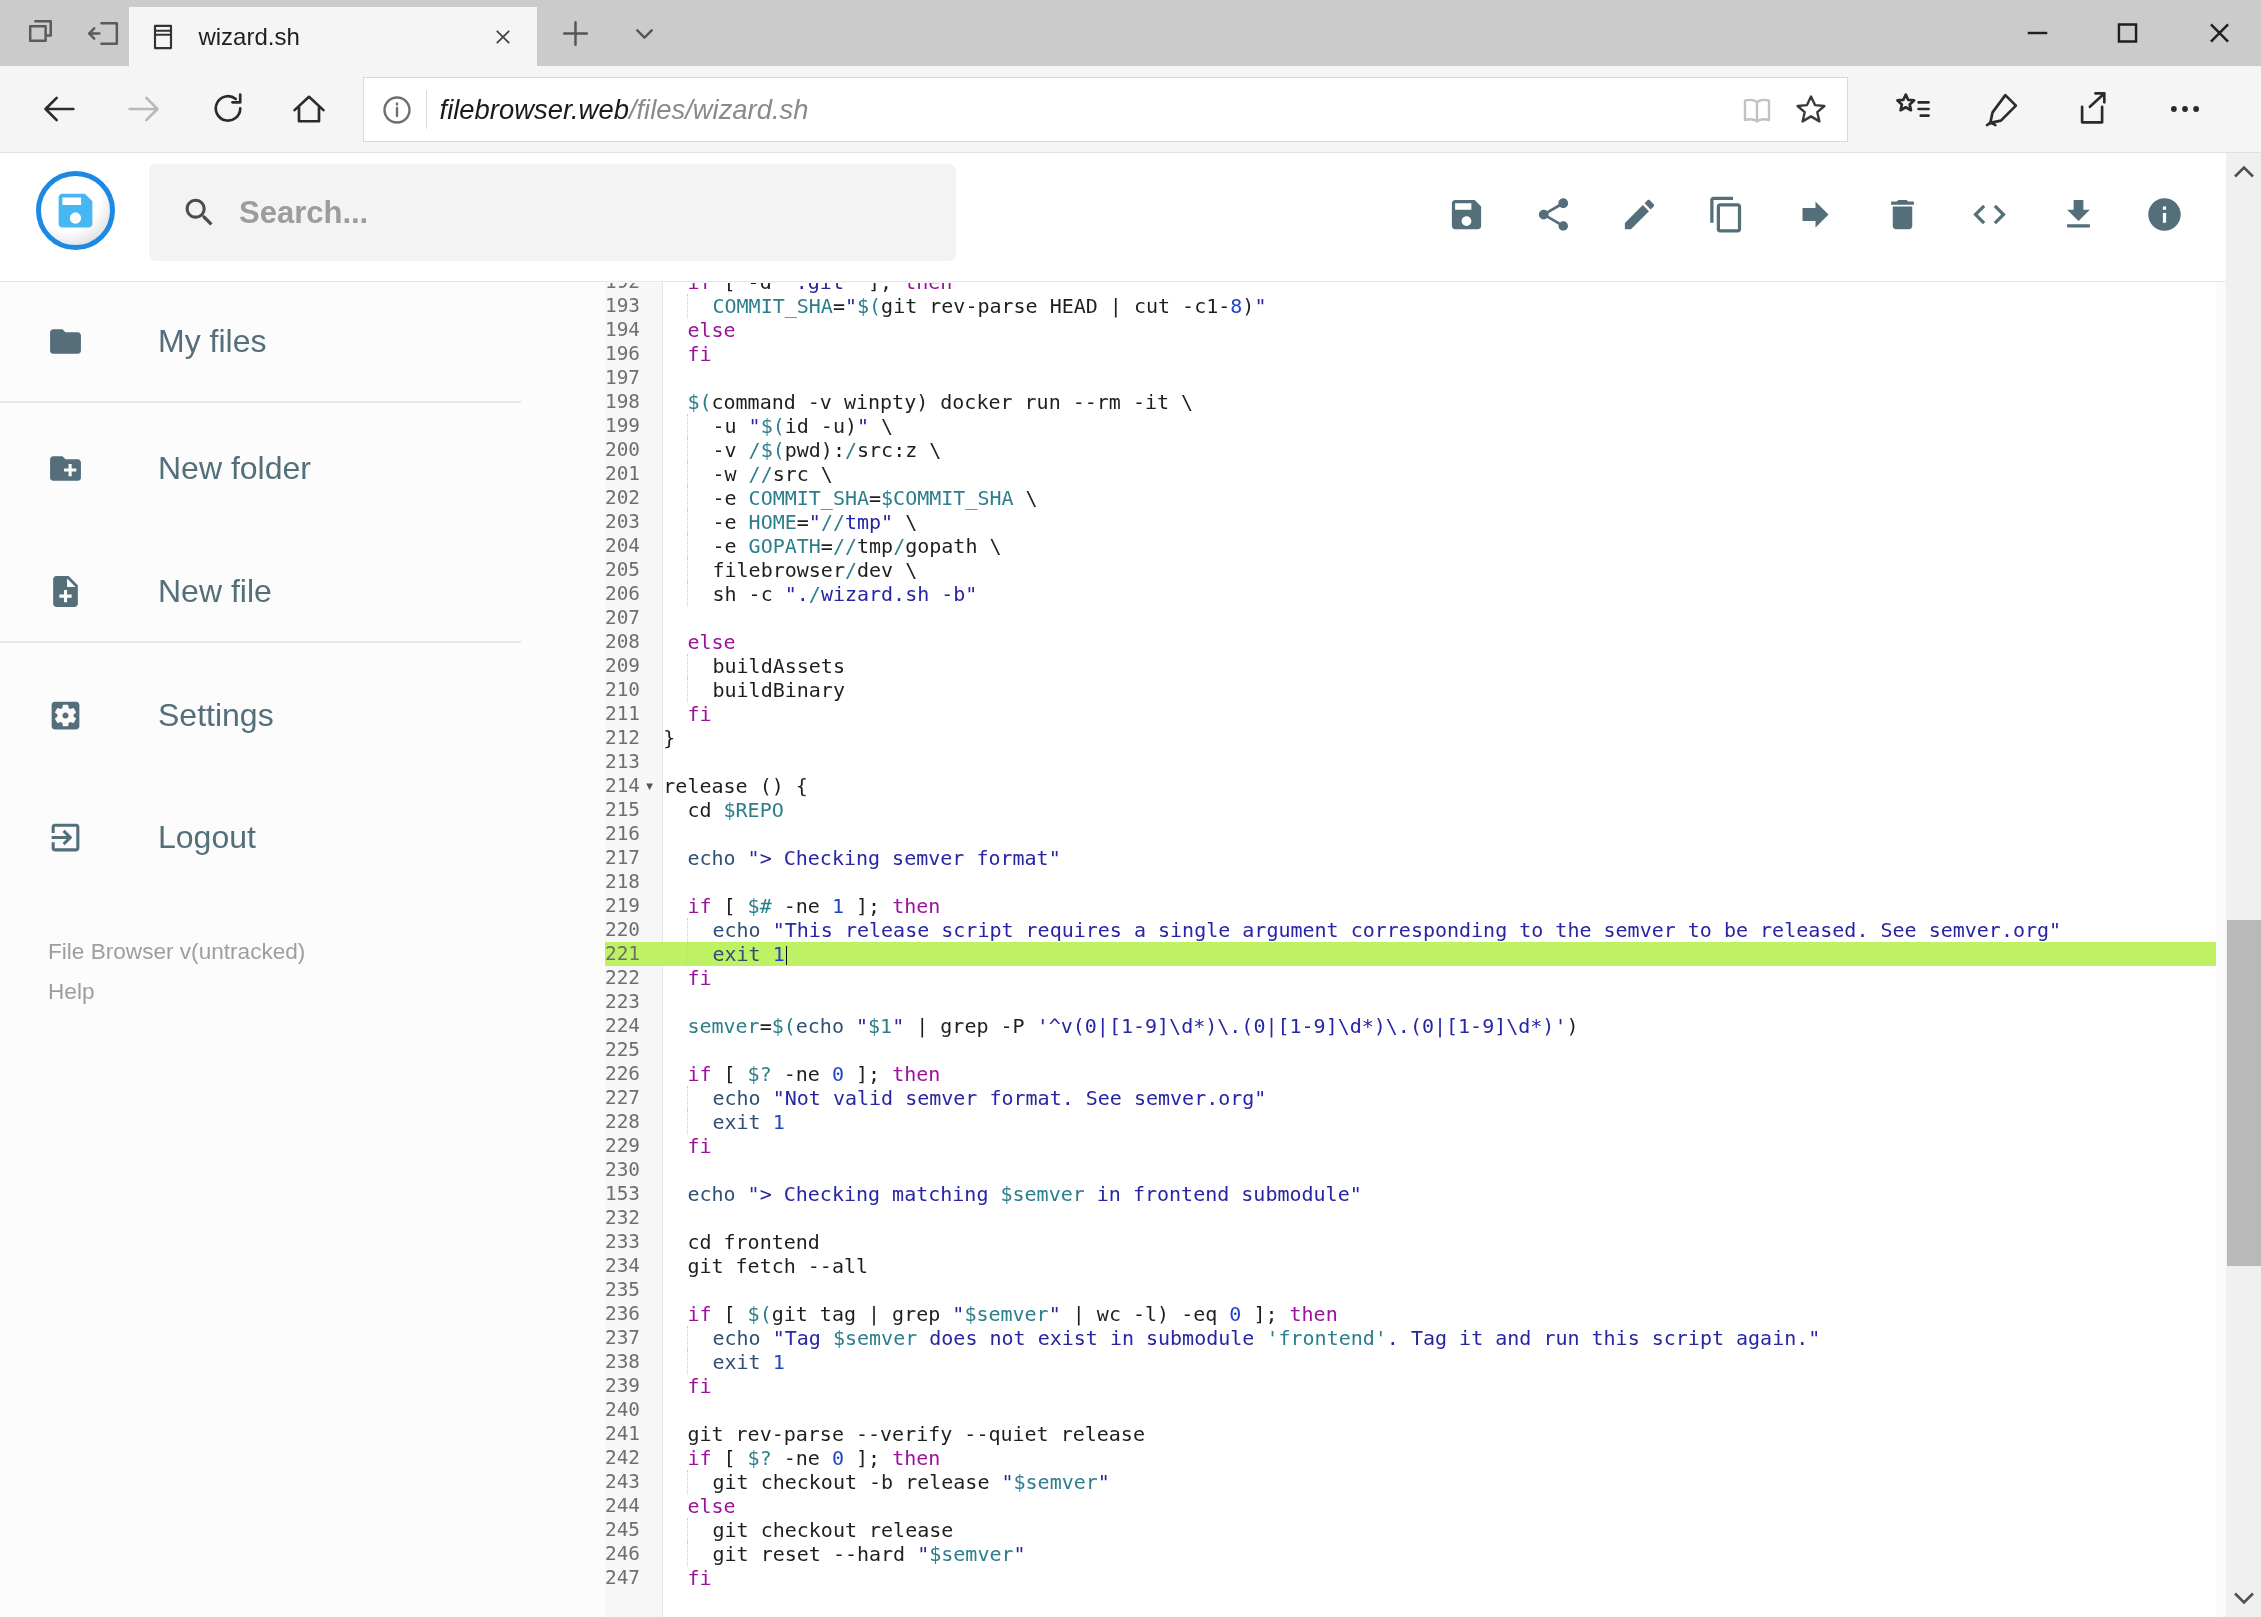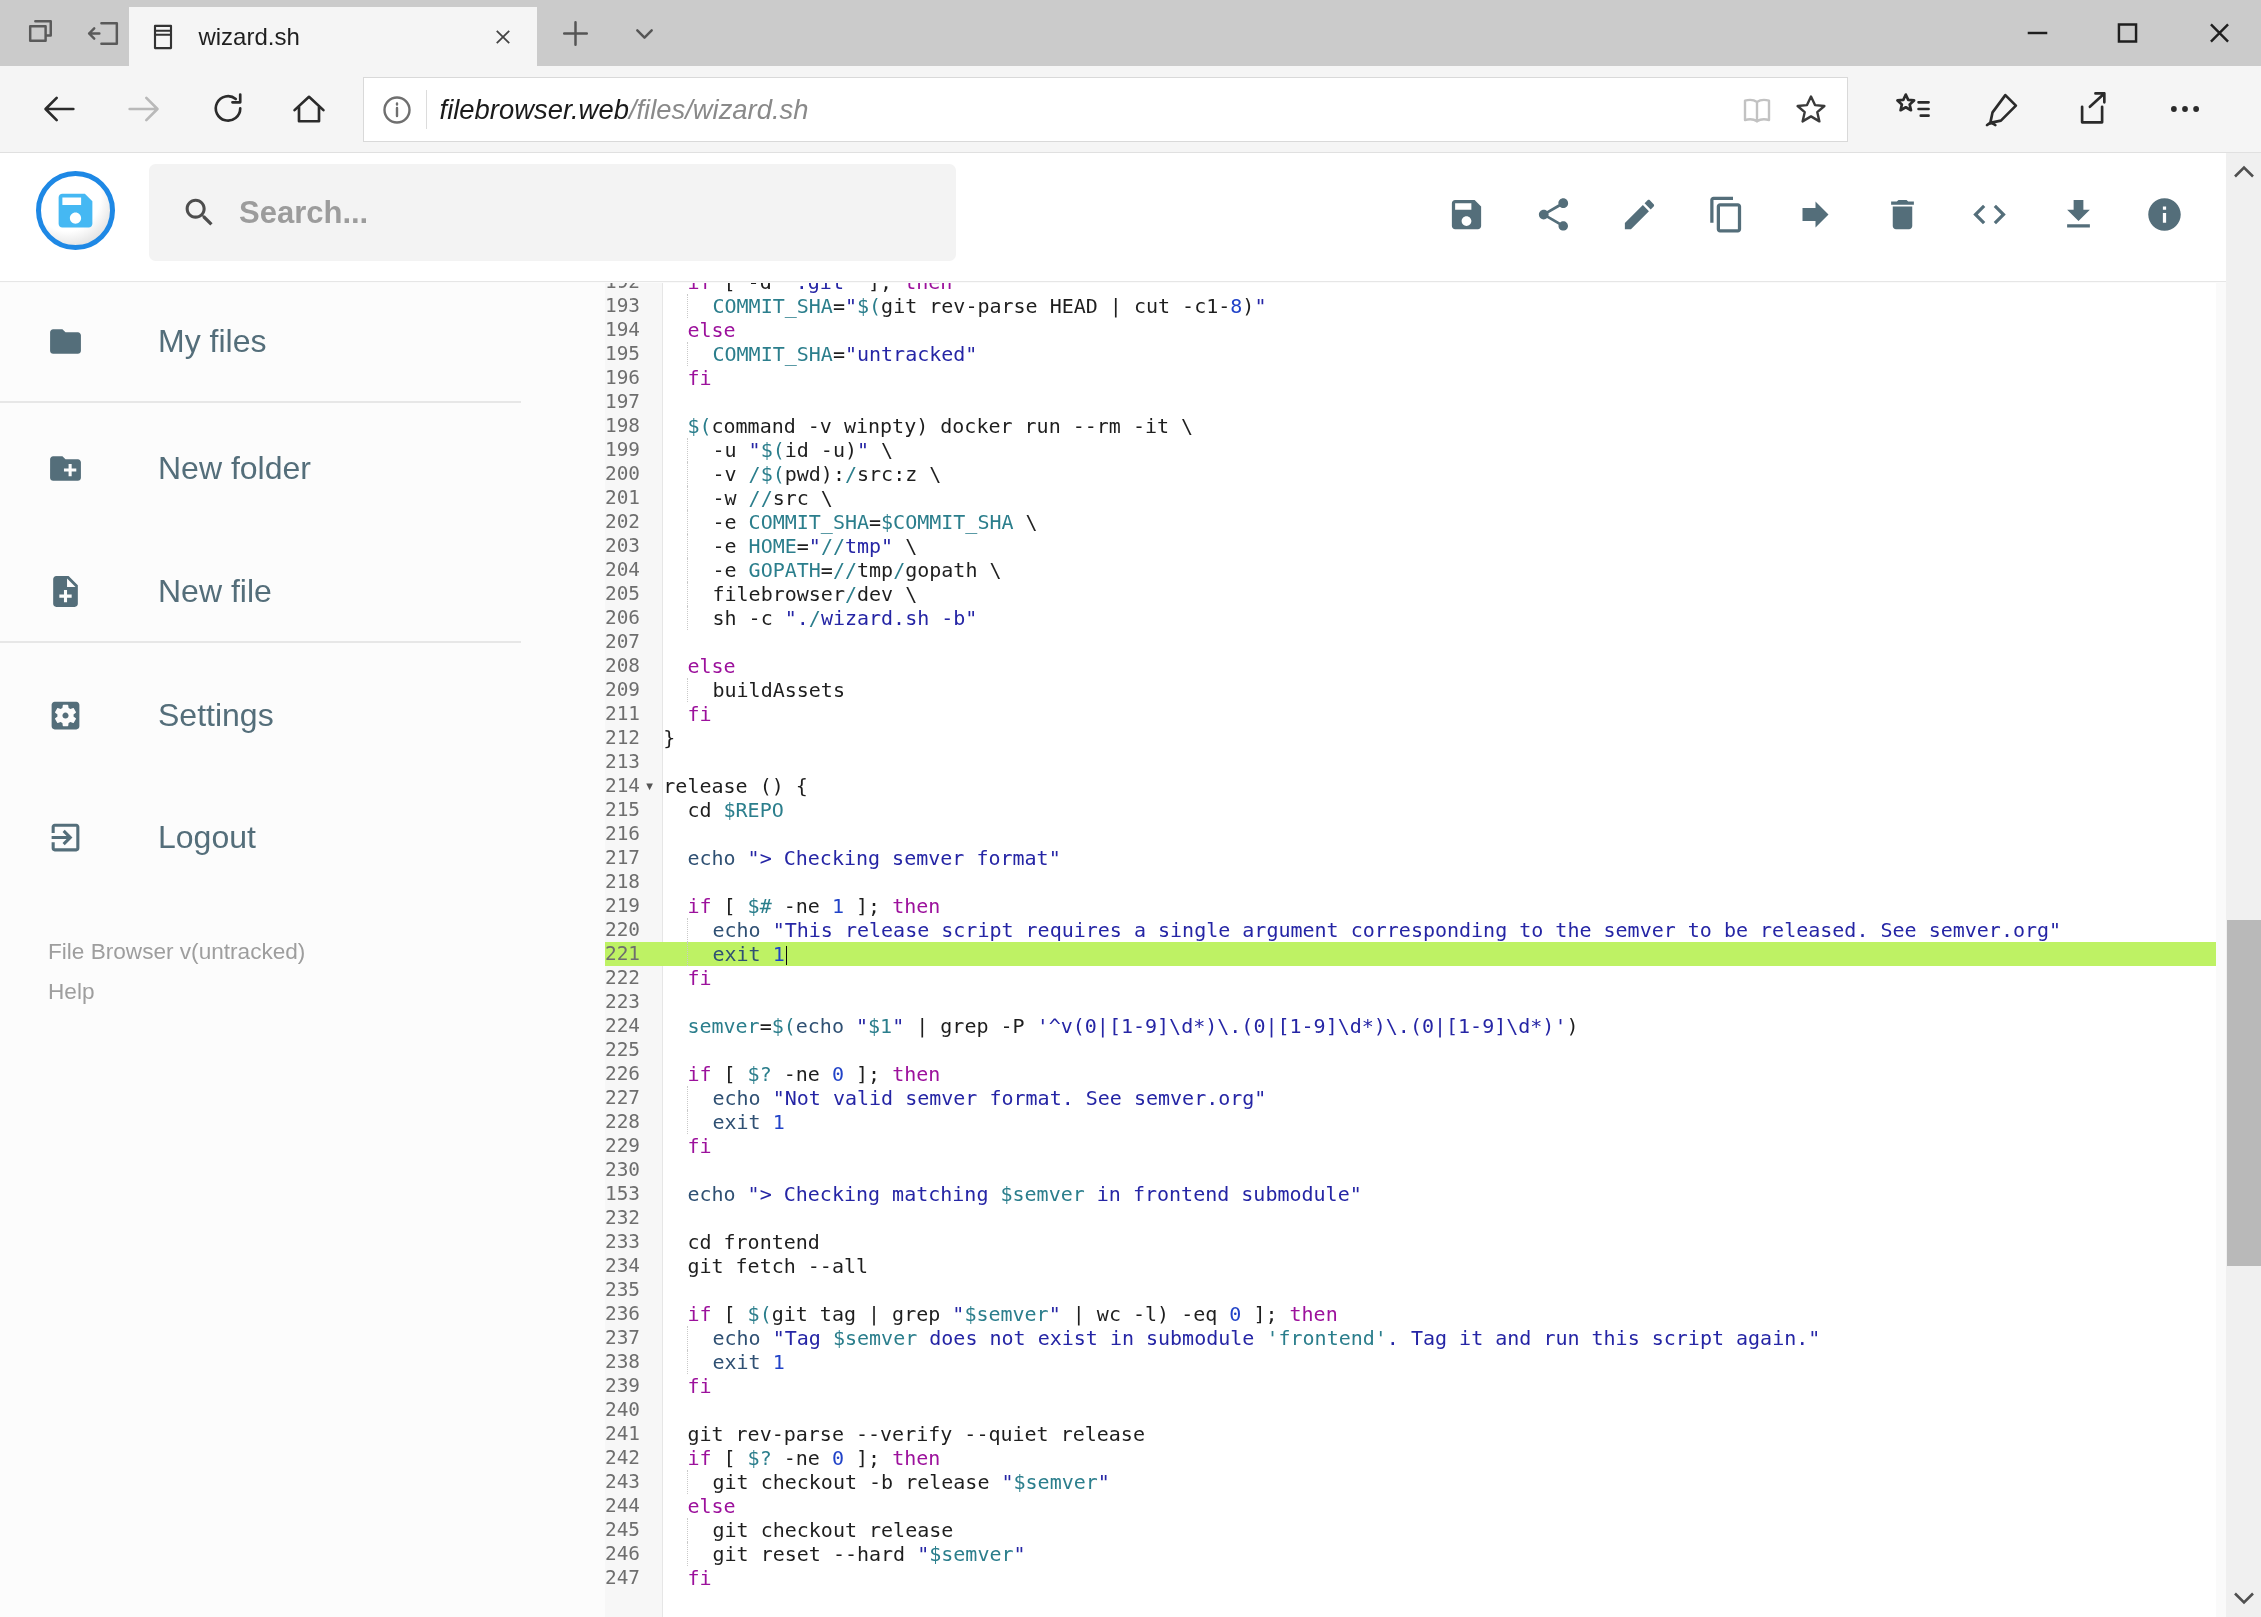--- a/index.html
+++ b/index.html
@@ -264,25 +264,20 @@
         <div class="ln">193</div>
         <div class="fold"></div>
         <div class="cline"><span class="ig">  </span>  <span class="tk-v">COMMIT_SHA</span><span class="tk-p">=</span><span class="tk-s">"</span><span class="tk-v">$(</span><span class="tk-p">git rev-parse HEAD | cut -c1-</span><span class="tk-n">8</span><span class="tk-p">)</span><span class="tk-s">"</span></div>
       </div>
       <div class="crow">
         <div class="ln">194</div>
         <div class="fold"></div>
         <div class="cline">  <span class="tk-k">else</span></div>
       </div>
       <div class="crow">
-        <div class="ln">195</div>
-        <div class="fold"></div>
-        <div class="cline"><span class="ig">  </span>  <span class="tk-v">COMMIT_SHA</span><span class="tk-p">=</span><span class="tk-s">"untracked"</span></div>
-      </div>
-      <div class="crow">
         <div class="ln">196</div>
         <div class="fold"></div>
         <div class="cline">  <span class="tk-k">fi</span></div>
       </div>
       <div class="crow">
         <div class="ln">197</div>
         <div class="fold"></div>
         <div class="cline"></div>
       </div>
       <div class="crow">
@@ -337,20 +332,25 @@
       </div>
       <div class="crow">
         <div class="ln">208</div>
         <div class="fold"></div>
         <div class="cline">  <span class="tk-k">else</span></div>
       </div>
       <div class="crow">
         <div class="ln">209</div>
         <div class="fold"></div>
         <div class="cline"><span class="ig">  </span>  <span class="tk-p">buildAssets</span></div>
+      </div>
+      <div class="crow">
+        <div class="ln">210</div>
+        <div class="fold"></div>
+        <div class="cline"><span class="ig">  </span>  <span class="tk-p">buildBinary</span></div>
       </div>
       <div class="crow">
         <div class="ln">211</div>
         <div class="fold"></div>
         <div class="cline">  <span class="tk-k">fi</span></div>
       </div>
       <div class="crow">
         <div class="ln">212</div>
         <div class="fold"></div>
         <div class="cline"><span class="tk-p">}</span></div>

